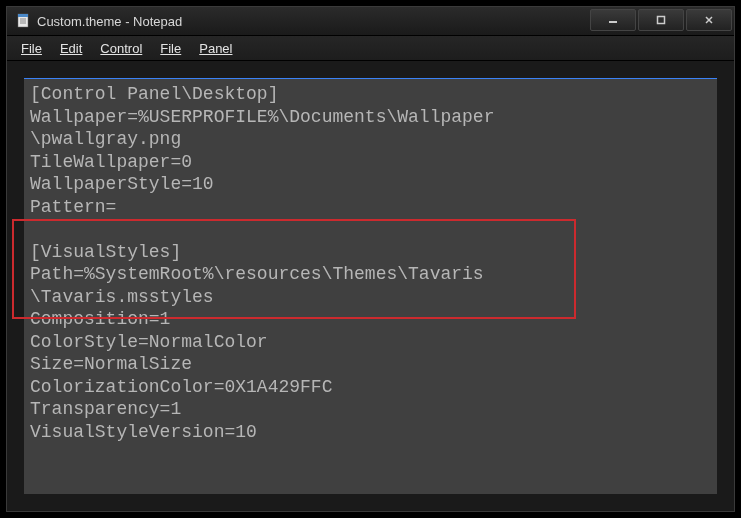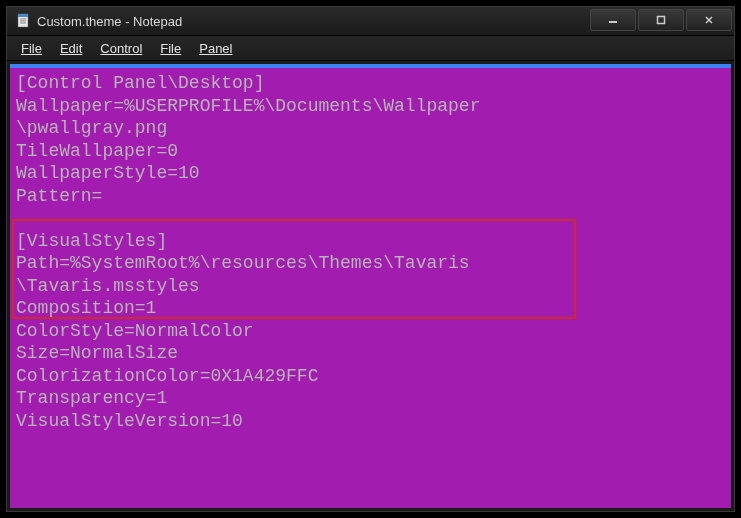--- a/index.html
+++ b/index.html
@@ -74,23 +74,23 @@
   .menu-item {
     color: #e4e4e4;
     font-size: 13px;
     padding: 2px 10px 2px 8px;
     cursor: pointer;
     text-decoration: underline;
   }
   .editor-wrap {
     flex: 1;
     position: relative;
-    background: #a21caf;
-    border-top: 4px solid #3b82f6;
-    margin: 3px;
+    background: #404040;
+    border-top: 1px solid #3b82f6;
+    margin: 17px;
   }
   .editor {
     position: absolute;
     left: 6px;
     top: 4px;
     right: 4px;
     bottom: 4px;
     color: #b6b6b6;
     font-family: Consolas, "Courier New", monospace;
     font-size: 18px;

